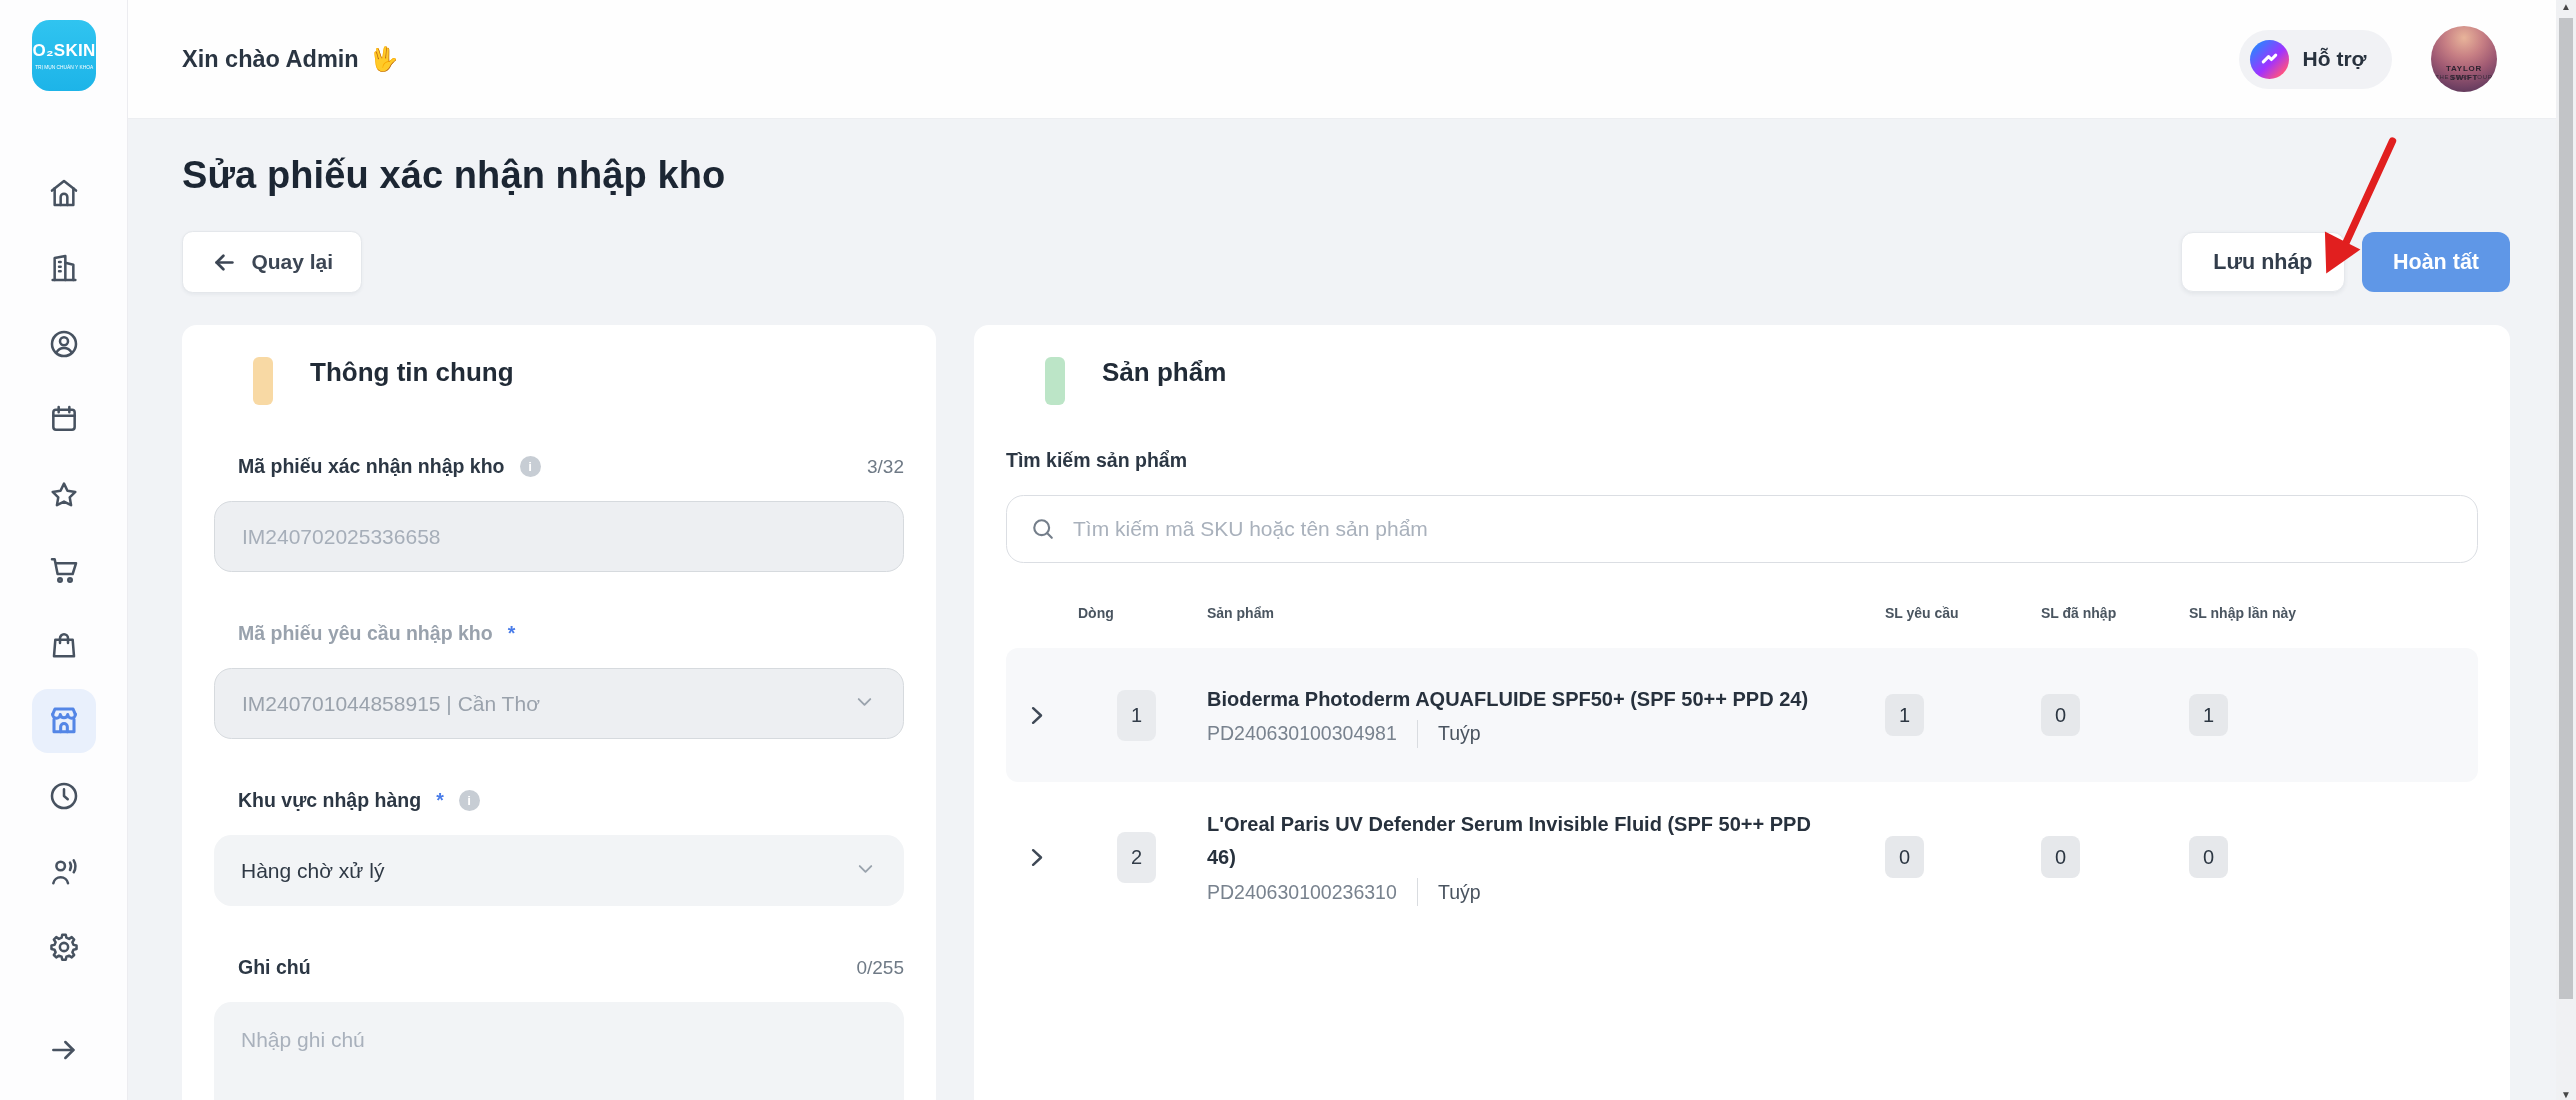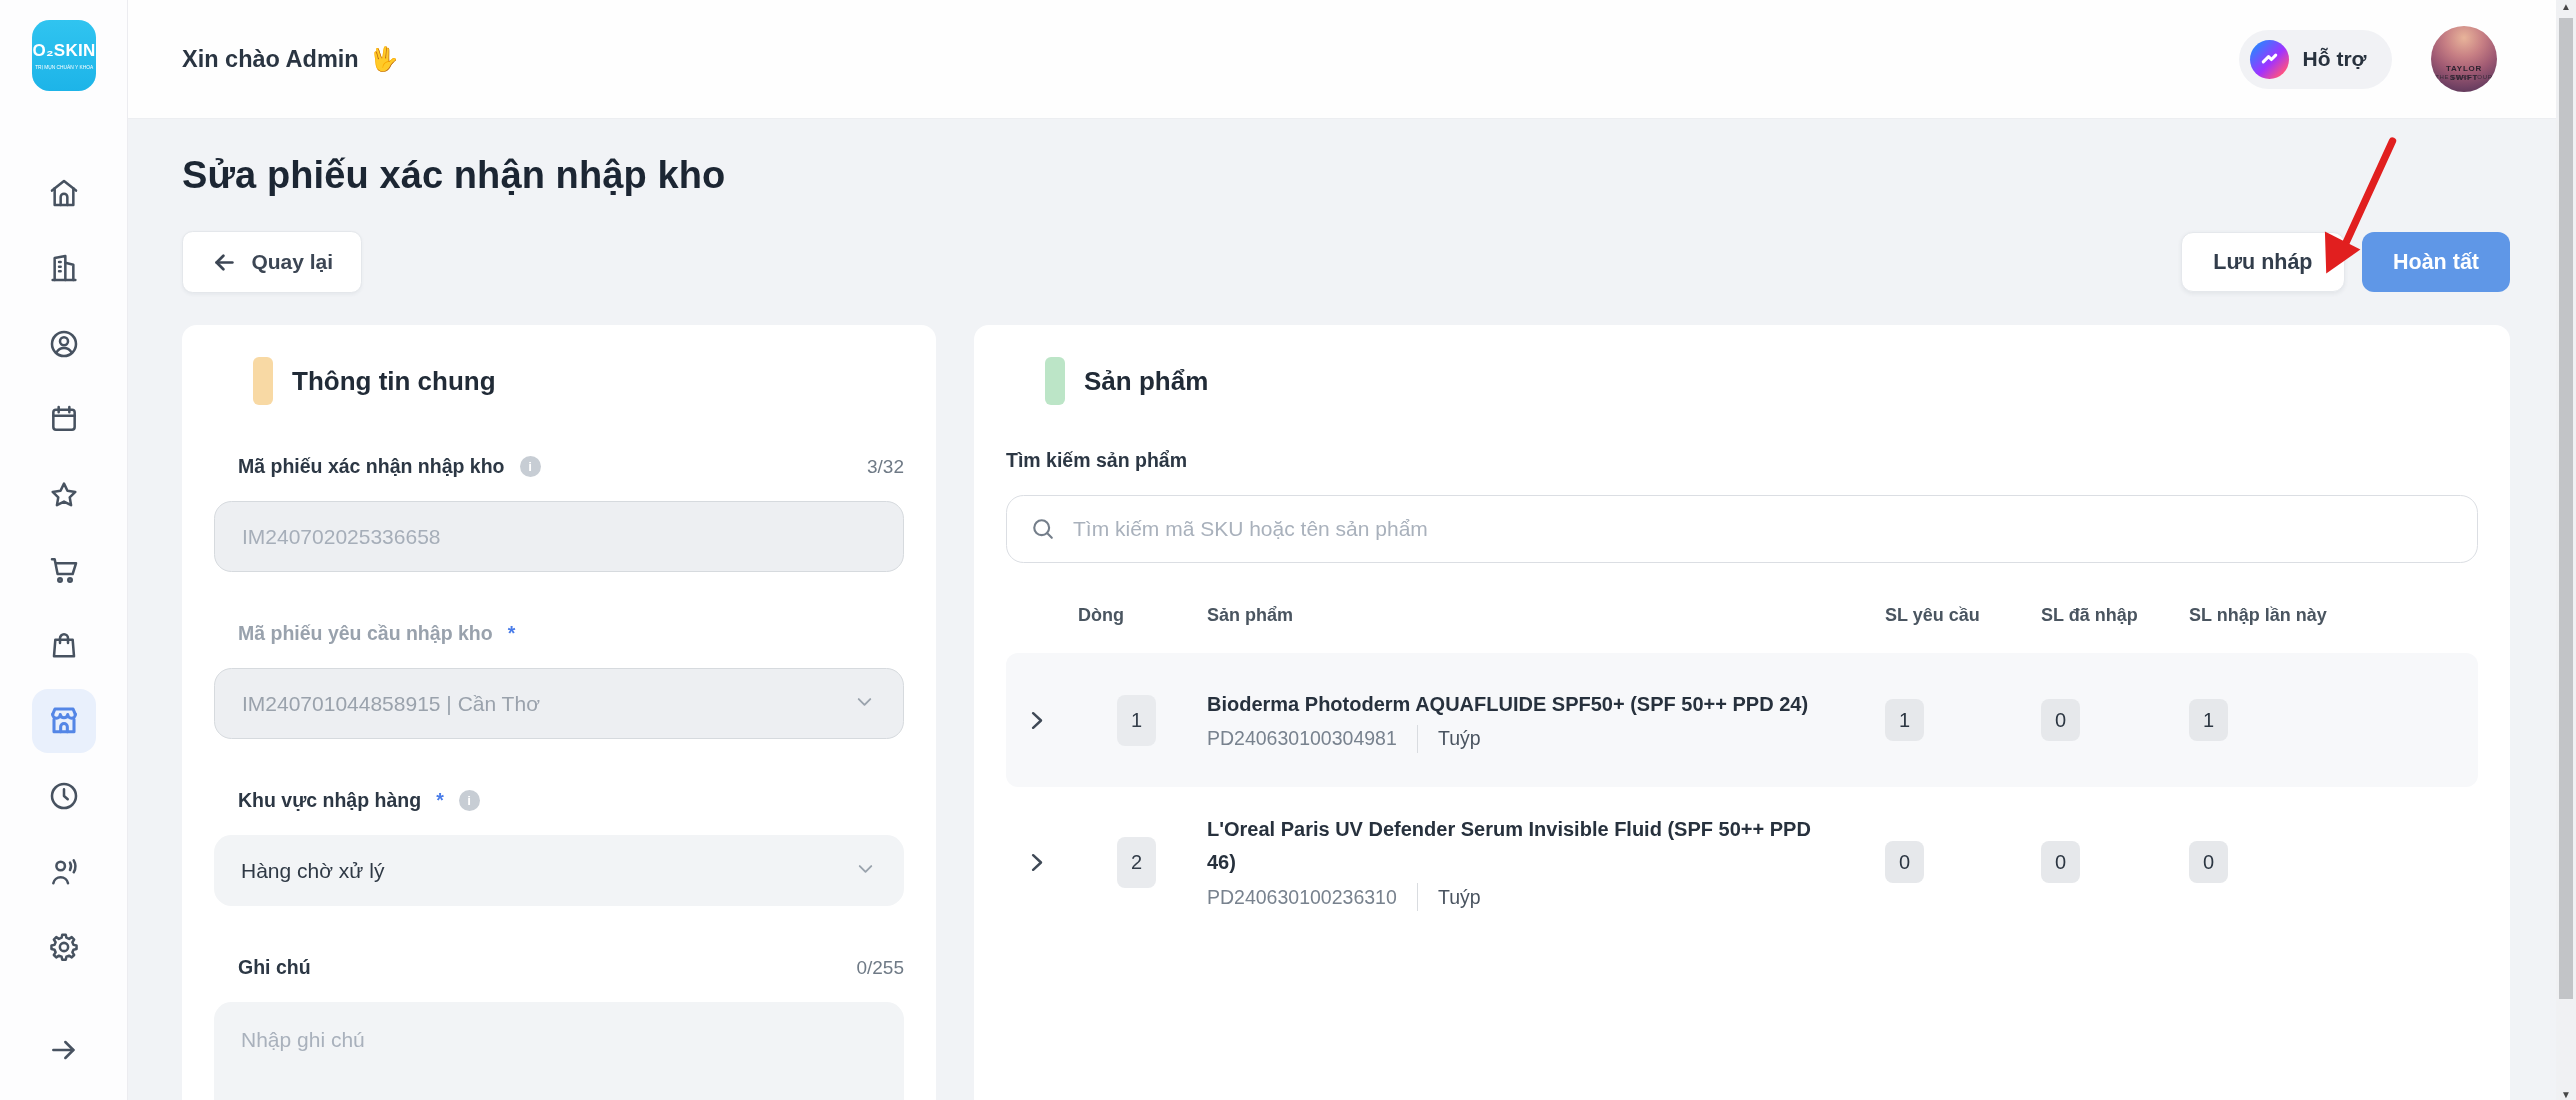--- a/index.html
+++ b/index.html
@@ -46,21 +46,21 @@
   .btn-draft { height:60px; padding:0 31px; background:#fff; border:1.3px solid #e5e8ec; border-radius:12px;
                font-family:inherit; font-size:21.5px; font-weight:bold; color:#323d4b; cursor:pointer; box-shadow:0 1.3px 4px rgba(40,50,70,.07); }
   .btn-complete { height:60px; padding:0 31px; background:#5f97e7; border:none; border-radius:12px;
                   font-family:inherit; font-size:21.5px; font-weight:bold; color:#fff; cursor:pointer; }
 
   .cards { margin-top:32px; display:flex; gap:38px; align-items:flex-start; }
   .card { background:#fff; border-radius:14.8px; padding:32px; }
   .card-left { width:754px; height:1047px; flex:none; }
   .card-right { flex:1; height:1047px; }
 
-  .section-head { display:flex; align-items:center; gap:19px;padding-left:39px; }
+  .section-head { display:flex; align-items:flex-start; gap:37px;padding-left:39px; }
   .section-bar { width:20px; height:48px; border-radius:6px; }
   .bar-orange { background:#f8d9a4; }
   .bar-green { background:#bce5c7; }
   .section-title { font-size:26px; font-weight:bold; color:#212b37; }
 
   .label-row { display:flex; align-items:center; justify-content:space-between; margin-top:50px; }
   .field-label { font-size:19.5px; font-weight:600; color:#2c3744; display:flex; align-items:center; gap:15px;margin-left:24px; }
   .field-label.dimmed { color:#99a2ad; }
   .req-star { color:#497ce9; font-weight:bold; }
   .info-dot { width:21px; height:21px; border-radius:50%; background:#c7cdd4; color:#fff; font-size:13.4px; font-weight:bold;
@@ -76,21 +76,21 @@
   .textarea { margin-top:23px; height:282px; border-radius:17.5px; background:#f2f4f6; padding:25.5px 27px; font-size:21px; color:#a9b1bc; }
 
   .search-label { margin-top:44px; font-size:19.5px; font-weight:600; color:#2c3744; }
   .search-box { margin-top:23px; height:68px; background:#fff; border:1.3px solid #dbdee3; border-radius:17.5px;
                 display:flex; align-items:center; gap:17.5px; padding:0 23px; cursor:text; }
   .search-box svg { width:25.5px; height:25.5px; fill:none; stroke:#747e8a; stroke-width:2; stroke-linecap:round; }
   .search-ph { font-size:21px; color:#a9b1bc; }
 
   .ptable { margin-top:42px; }
   .pgrid { display:grid; grid-template-columns:60px 141px 1fr 156px 148px 309px; align-items:center; }
-  .thead { font-size:18px; font-weight:600; color:#4a5560; padding-bottom:27px; }
+  .thead { font-size:14px; font-weight:600; color:#4a5560; padding-bottom:27px; }
   .th-pad { padding-left:12px; }
   .th-pad-r { padding-left:20px; }
   .prow { border-radius:12px; min-height:134px; padding:17.5px 0; }
   .row-gray { background:#f7f8fa; }
   .expander { display:flex; justify-content:center; cursor:pointer; }
   .expander svg { width:27px; height:27px; fill:none; stroke:#3f4956; stroke-width:2.2; stroke-linecap:round; stroke-linejoin:round; }
   .line-badge { justify-self:center; min-width:39px; height:51px; border-radius:8px; background:#e9ebee; display:flex;
                 align-items:center; justify-content:center; font-size:20px; color:#333d49; padding:0 8px; }
   .pname { font-size:20px; font-weight:bold; color:#27313d; line-height:1.65; max-width:631px; }
   .psku-row { display:flex; align-items:center; gap:20px; margin-top:4px; }

